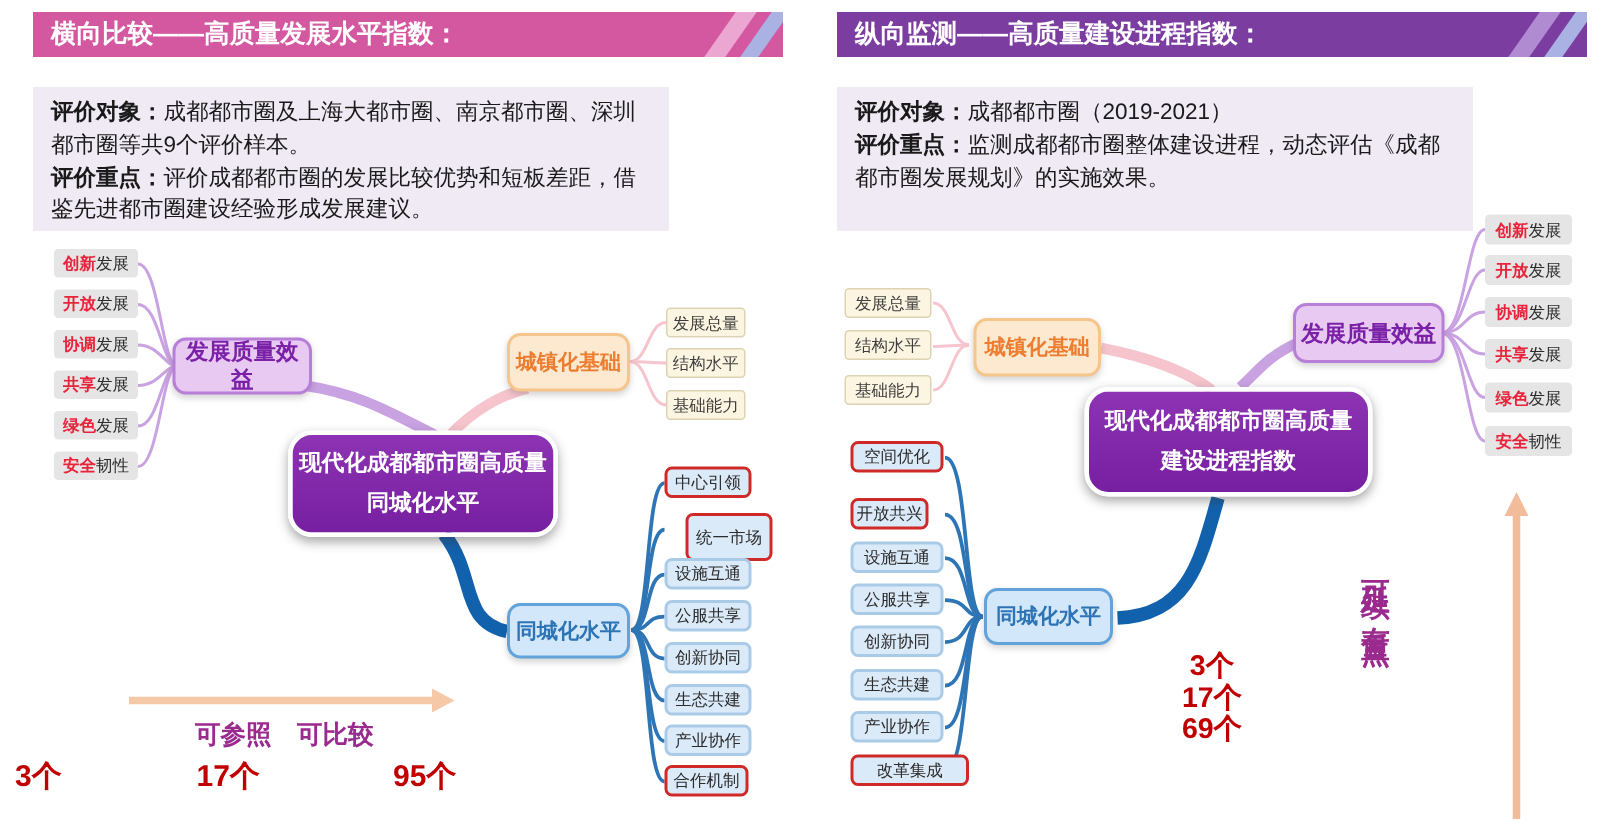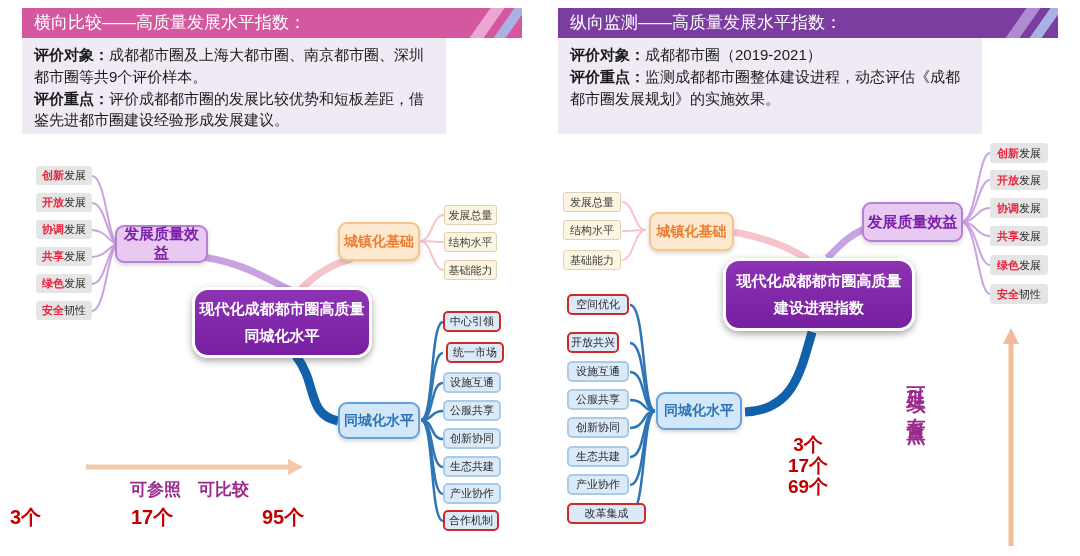--- a/index.html
+++ b/index.html
@@ -1,25 +1,25 @@
 <!DOCTYPE html>
 <html><head>
 <meta charset="utf-8">
 <style>
   html,body{margin:0;padding:0;background:#ffffff;}
   .stage{position:relative;width:1080px;height:556px;background:#ffffff;overflow:hidden;
          font-family:"Liberation Sans","DejaVu Sans",sans-serif;}
   .wires{position:absolute;left:0;top:0;z-index:1;}
-  .panel-header{position:absolute;height:30px;width:500px;z-index:3;color:#fff;font-weight:normal;
+  .panel-header{position:absolute;height:30px;width:500px;z-index:3;color:#fff;font-weight:bold;
     font-size:17px;line-height:30px;padding-left:12px;box-sizing:border-box;overflow:hidden;}
   .ph-pink{background:#d4589f;}
   .ph-purple{background:#7b3da0;}
   .decor{position:absolute;top:0;height:30px;transform:skewX(-35deg);}
   .panel-body{position:absolute;width:424px;background:#efeaf4;z-index:3;box-sizing:border-box;
-    padding:6px 12px;font-size:15px;line-height:1.45;color:#1a1a1a;}
+    padding:6px 12px;font-size:15px;line-height:1.45;color:#1a1a1a;margin-top:20px;}
   .panel-body p{margin:0;}
   .panel-body b{font-weight:bold;}
   .node{position:absolute;z-index:4;box-sizing:border-box;display:flex;align-items:center;
     justify-content:center;text-align:center;}
   .center-node{background:linear-gradient(180deg,#8d33b4,#761fa0);border:3px solid #ffffff;
     border-radius:16px;box-shadow:0 3px 7px rgba(60,60,60,.45);color:#fff;font-weight:bold;
     font-size:15px;flex-direction:column;line-height:1.75;}
   .branch{border-radius:9px;font-weight:bold;font-size:14px;box-shadow:0 2px 4px rgba(80,80,80,.25);}
   .b-quality{background:#e7c9f1;border:2px solid #b87fd9;color:#7b21a8;font-size:15px;}
   .b-urban{background:#fde9cf;border:2px solid #f6c58c;color:#ed7d31;}
@@ -112,21 +112,21 @@
     <span>横向比较——高质量发展水平指数：</span>
     <div class="decor" style="right:28px;width:14px;background:#eba6d2;"></div>
     <div class="decor" style="right:6px;width:12px;background:#aab2e4;"></div>
   </div>
   <div class="panel-body" style="left:22px;top:38px;height:96px;">
     <p><b>评价对象：</b><span>成都都市圈及上海大都市圈、南京都市圈、深圳都市圈等共9个评价样本。</span></p>
     <p><b>评价重点：</b><span>评价成都都市圈的发展比较优势和短板差距，借鉴先进都市圈建设经验形成发展建议。</span></p>
   </div>
 
   <div class="panel-header ph-purple" style="left:558px;top:8px;">
-    <span>纵向监测——高质量发展水平指数：</span>
+    <span>纵向监测——高质量建设进程指数：</span>
     <div class="decor" style="right:28px;width:14px;background:#b08bd2;"></div>
     <div class="decor" style="right:6px;width:12px;background:#aab2e4;"></div>
   </div>
   <div class="panel-body" style="left:558px;top:38px;height:96px;">
     <p><b>评价对象：</b><span>成都都市圈（2019-2021）</span></p>
     <p><b>评价重点：</b><span>监测成都都市圈整体建设进程，动态评估《成都都市圈发展规划》的实施效果。</span></p>
   </div>
 
   <div class="node pink-item" style="left:36px;top:166px;width:56px;height:19px;">
       <span class="pre">创新</span>
@@ -160,21 +160,21 @@
     <div>同城化水平</div>
   </div>
 
   <div class="node branch b-urban" style="left:338px;top:222px;width:82px;height:39px;">城镇化基础</div>
   <div class="node cream-item" style="left:444px;top:205px;width:53px;height:20px;">发展总量</div>
   <div class="node cream-item" style="left:444px;top:232px;width:53px;height:20px;">结构水平</div>
   <div class="node cream-item" style="left:444px;top:260px;width:53px;height:20px;">基础能力</div>
 
   <div class="node branch b-town" style="left:338px;top:402px;width:82px;height:37px;">同城化水平</div>
   <div class="node blue-item hl" style="left:443px;top:311px;width:58px;height:21px;">中心引领</div>
-  <div class="node blue-item hl" style="left:446px;top:342px;width:58px;height:21px;text-align:center;">统一市场</div>
+  <div class="node blue-item hl" style="left:457px;top:342px;width:58px;height:32px;text-align:center;">统一市场</div>
   <div class="node blue-item" style="left:443px;top:372px;width:58px;height:21px;">设施互通</div>
   <div class="node blue-item" style="left:443px;top:400px;width:58px;height:21px;">公服共享</div>
   <div class="node blue-item" style="left:443px;top:428px;width:58px;height:21px;">创新协同</div>
   <div class="node blue-item" style="left:443px;top:456px;width:58px;height:21px;">生态共建</div>
   <div class="node blue-item" style="left:443px;top:483px;width:58px;height:21px;">产业协作</div>
   <div class="node blue-item hl" style="left:443px;top:510px;width:56px;height:21px;">合作机制</div>
 
   <div class="ann-purple" style="left:130px;top:478px;">可参照　可比较</div>
   <div class="count" style="left:10px;top:504px;">3个</div>
   <div class="count" style="left:131px;top:504px;">17个</div>

